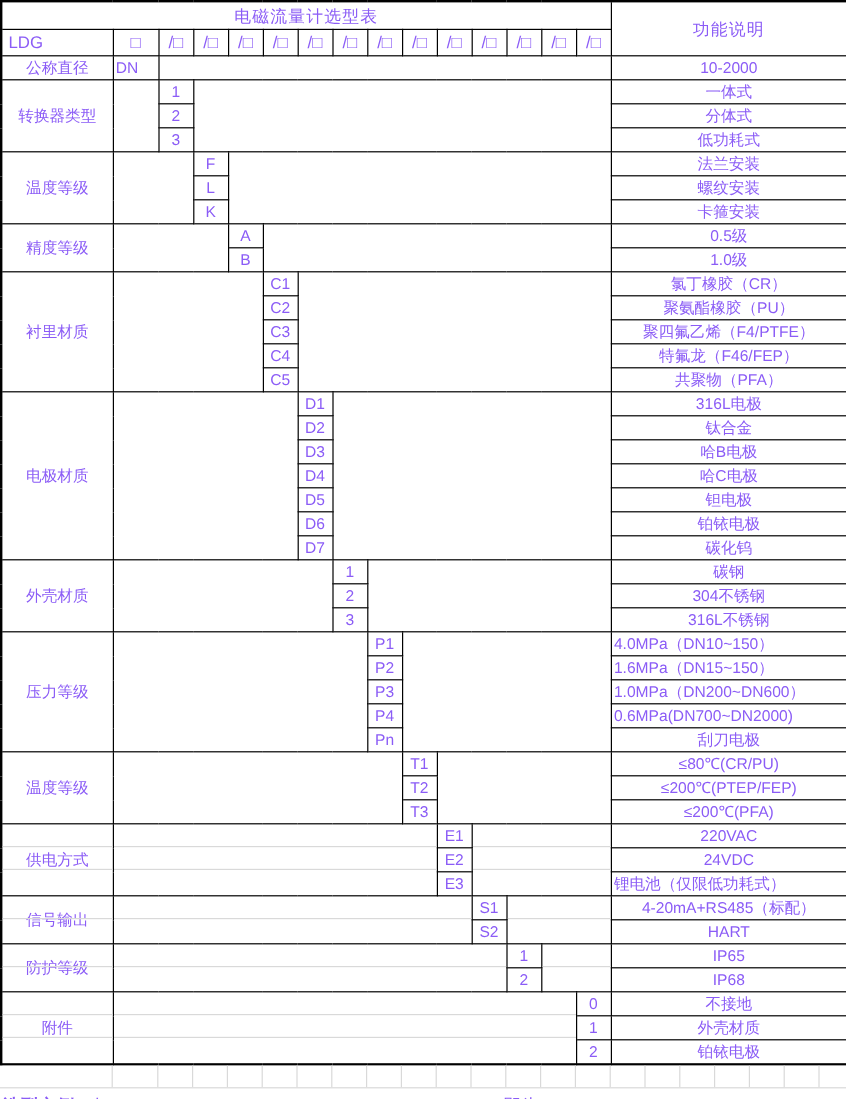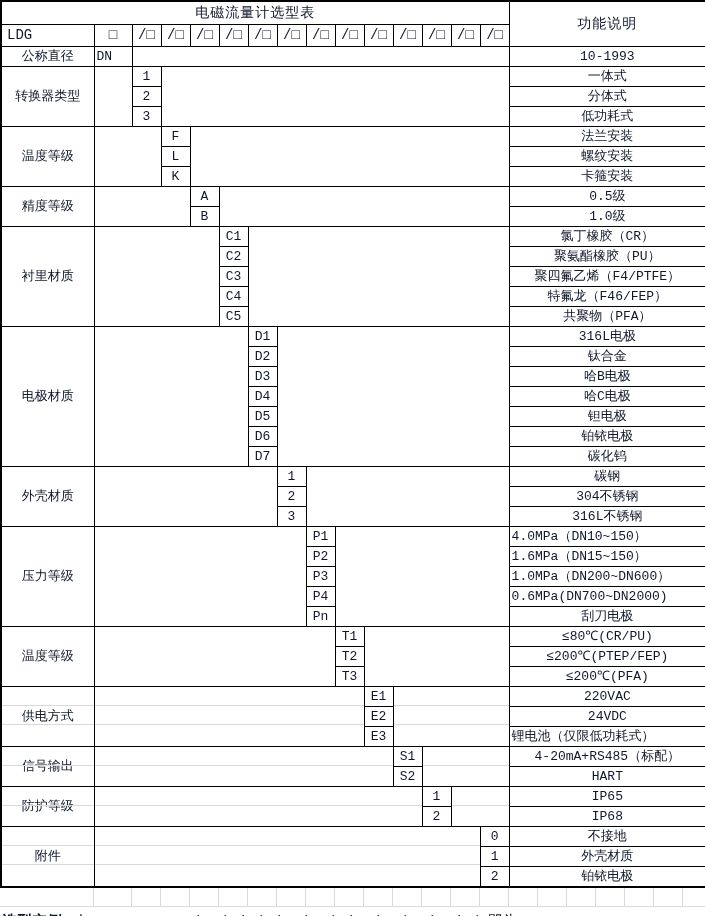--- a/index.html
+++ b/index.html
@@ -1,17 +1,17 @@
 <!DOCTYPE html>
 <html><head>
 <meta charset="utf-8">
 <style>
   html,body{margin:0;padding:0;background:#fff;}
   #page{width:705px;height:916px;background:#fff;position:relative;
-        font-family:Liberation Mono, monospace;color:#0f172a;overflow:hidden;}
+        font-family:Liberation Sans, sans-serif;color:#8b5cf6;overflow:hidden;}
   table#sel{border-collapse:collapse;table-layout:fixed;width:705px;border:2px solid #000;}
   #sel td{border:1px solid #000;height:19px;padding:0;text-align:center;
           font-size:13px;line-height:17px;overflow:hidden;white-space:nowrap;position:relative;}
   #sel td.t-title{height:22px;font-size:14px;letter-spacing:1px;}
   #sel td.fn-header{font-size:14px;letter-spacing:1px;}
   #sel tr.model-row td{height:21px;font-size:14px;}
   #sel td.ldg{text-align:left;padding-left:5px;}
   #sel td.al{ text-align:left;padding-left:2px;}
   .gline{position:absolute;left:0;right:0;height:1px;background:#d9d9d9;pointer-events:none;}
   #gap{position:relative;height:18px;border-bottom:1px solid #d9d9d9;background:#fff;}
@@ -61,21 +61,21 @@
           <td>/□</td>
           <td>/□</td>
           <td>/□</td>
           <td>/□</td>
           <td>/□</td>
         </tr>
         <tr style="height: 19px;">
           <td rowspan="1">公称直径</td>
           <td class="al">DN</td>
           <td colspan="13" rowspan="1"></td>
-          <td>10-1993</td>
+          <td>10-2000</td>
         </tr>
         <tr style="height: 19px;">
           <td rowspan="3">转换器类型</td>
           <td colspan="1" rowspan="3"></td>
           <td>1</td>
           <td colspan="12" rowspan="3"></td>
           <td>一体式</td>
         </tr>
         <tr style="height: 19px;">
           <td>2</td>

